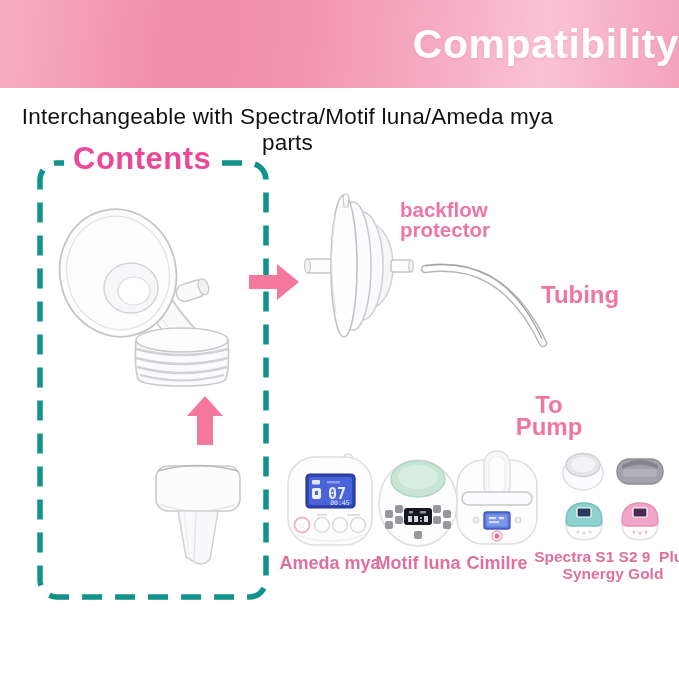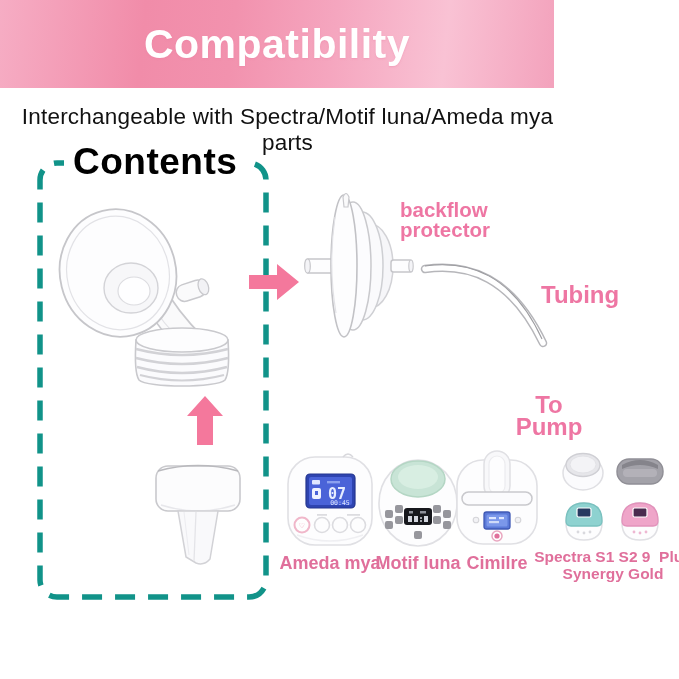--- a/index.html
+++ b/index.html
@@ -4,40 +4,40 @@
 <style>
   * { margin:0; padding:0; box-sizing:border-box; }
   html,body { background:#fff; }
   .canvas {
     position:relative; width:679px; height:679px; overflow:hidden;
     background:#ffffff; font-family:"Liberation Sans", sans-serif;
   }
 
   
   .banner {
-    position:absolute; left:0; top:0; width:554px; height:88px;
+    position:absolute; left:0; top:0; width:679px; height:88px;
     background:linear-gradient(96deg,#f6adc4 0%,#f18ca9 26%,#f292ae 42%,#f5a6bf 60%,#f9c2d4 80%,#f3a2bc 100%);
-    display:flex; align-items:center; justify-content:center;
+    display:flex; align-items:center; justify-content:flex-end;
   }
   .banner h1 {
     color:#ffffff; font-size:41px; font-weight:bold; letter-spacing:0.5px;
     text-shadow:0 1px 2px rgba(233,120,158,.35);
   }
 
   
   .subtitle {
     position:absolute; top:104px; left:0; width:575px; text-align:center;
     font-size:22.5px; font-weight:300; color:#111; letter-spacing:0.2px;
   }
 
   
   .dashed-border { position:absolute; left:36px; top:159px; }
   .contents-label {
     position:absolute; left:64px; top:141px; background:#ffffff; padding:0 9px;
-    font-size:37px; font-weight:bold; color:#000000; letter-spacing:0.5px;
+    font-size:31px; font-weight:bold; color:#ec4899; letter-spacing:0.5px;
   }
 
   .flange-svg   { position:absolute; left:55px;  top:188px; }
   .up-arrow     { position:absolute; left:183px; top:396px; }
   .valve-svg    { position:absolute; left:151px; top:455px; }
   .right-arrow  { position:absolute; left:247px; top:262px; }
   .backflow-svg { position:absolute; left:303px; top:189px; }
   .tube-svg     { position:absolute; left:419px; top:255px; }
 
   .lbl { position:absolute; color:#ee76a3; font-weight:bold; }

